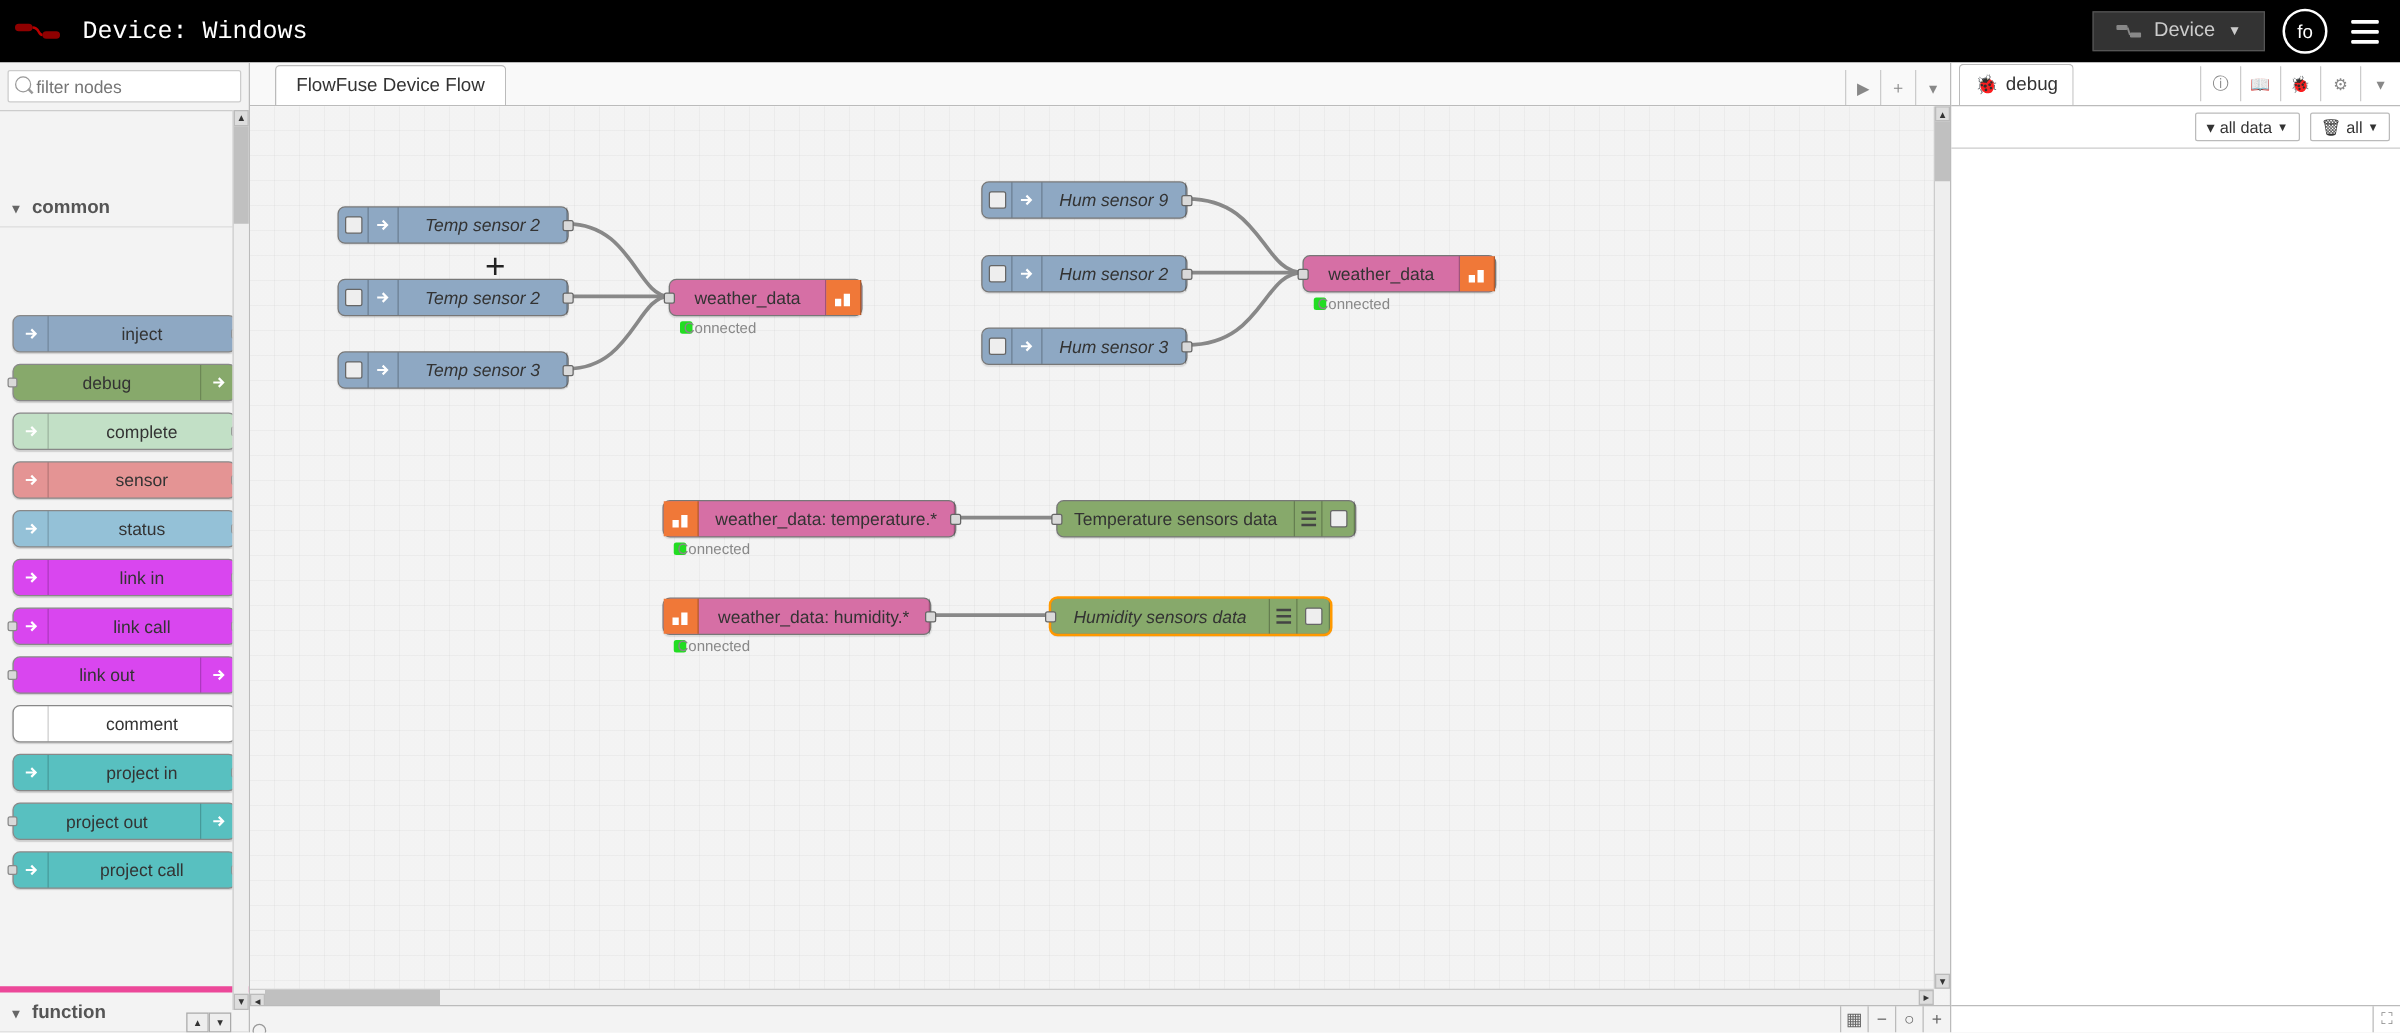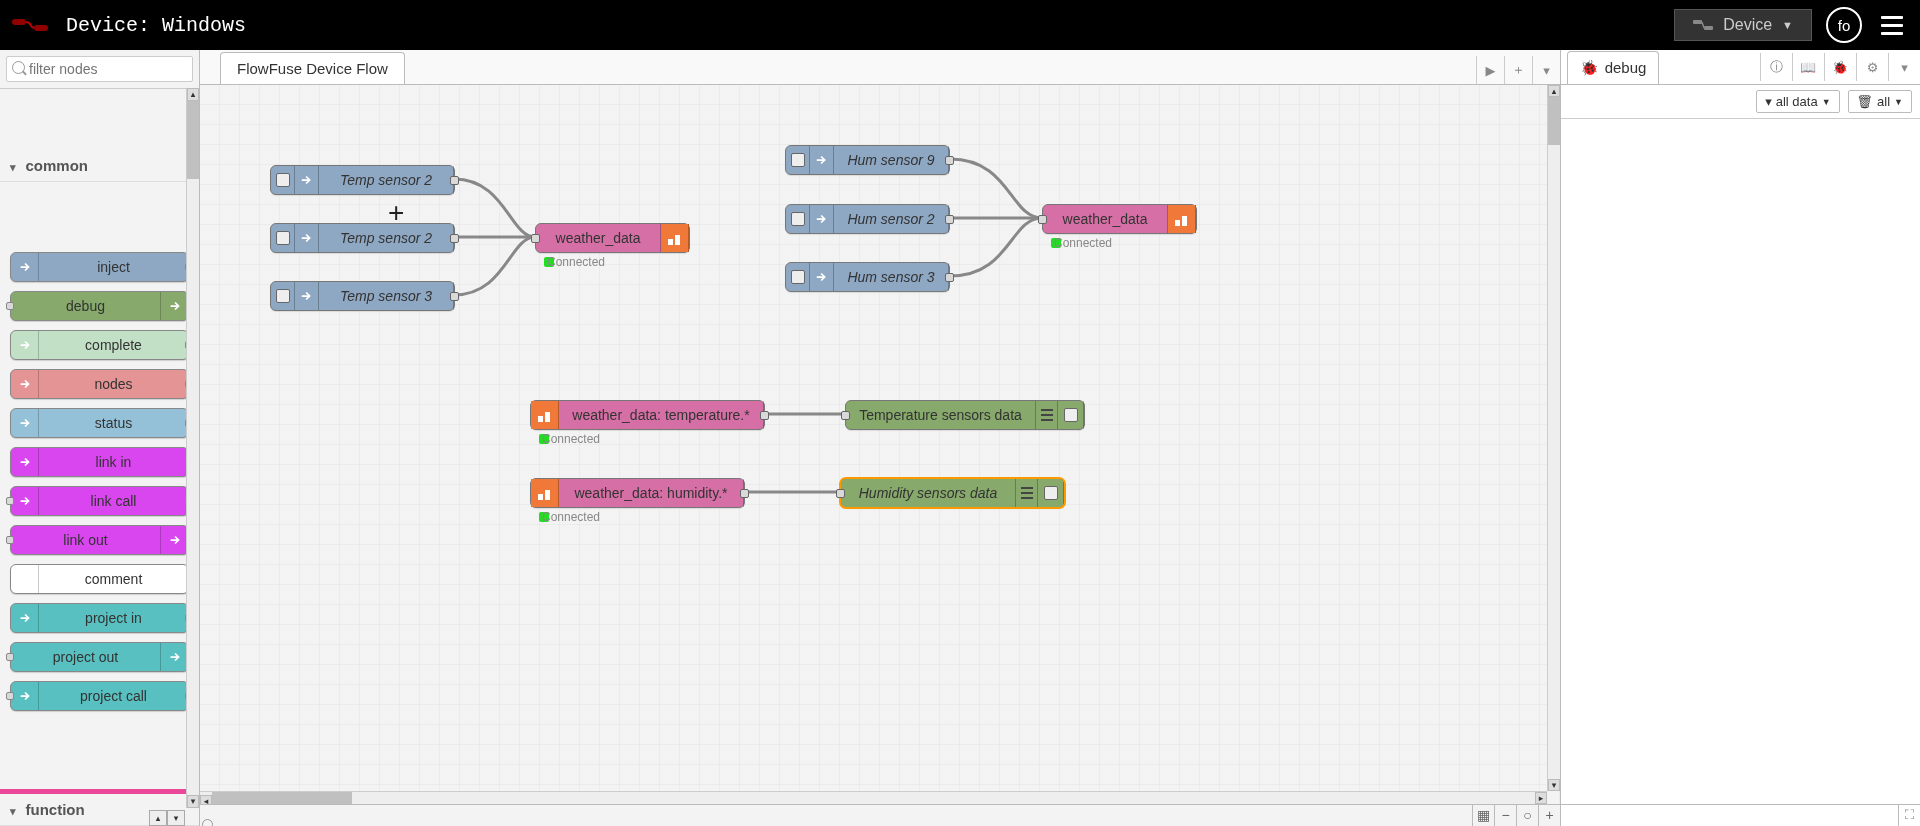--- a/index.html
+++ b/index.html
@@ -164,21 +164,21 @@
           </div>
           <div class="lbl">complete</div>
           <div class="port-dot port-r"></div>
         </div>
         <div class="pnode p-catch">
           <div class="icon-box">
             <svg width="14" height="14" viewBox="0 0 16 16">
               <path d="M3 8 L11 8 M8 4 L12 8 L8 12" stroke="#fff" stroke-width="2" fill="none"></path>
             </svg>
           </div>
-          <div class="lbl">nodes</div>
+          <div class="lbl">sensor</div>
           <div class="port-dot port-r"></div>
         </div>
         <div class="pnode p-status">
           <div class="icon-box">
             <svg width="14" height="14" viewBox="0 0 16 16">
               <path d="M3 8 L11 8 M8 4 L12 8 L8 12" stroke="#fff" stroke-width="2" fill="none"></path>
             </svg>
           </div>
           <div class="lbl">status</div>
           <div class="port-dot port-r"></div>

